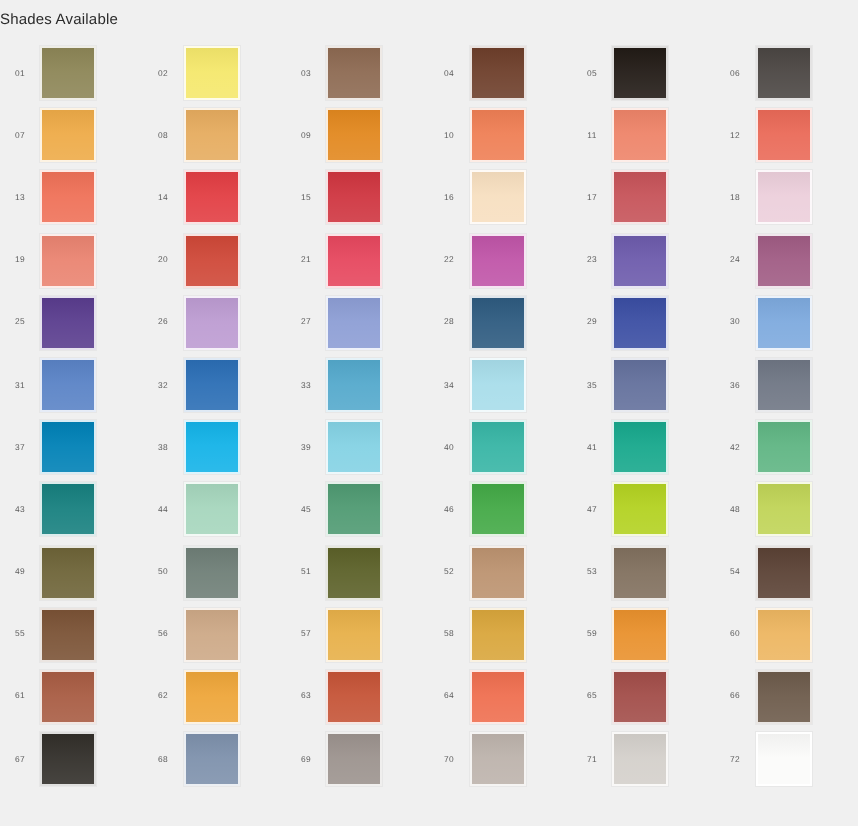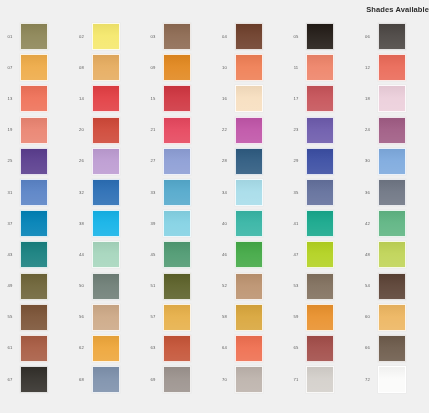--- a/index.html
+++ b/index.html
@@ -16,23 +16,23 @@
   }
   #page {
     width: 429px;
     height: 413px;
     position: relative;
     background: #f0f0f0;
     box-sizing: border-box;
   }
   #title {
     width: 100%;
-    text-align: right;
+    text-align: left;
     font-size: 7.5px;
-    font-weight: bold;
+    font-weight: normal;
     color: #2b2b2b;
     letter-spacing: 0.1px;
     padding-top: 5px;
     line-height: 10px;
     font-family: "Liberation Sans", sans-serif;
   }
   #grid {
     position: absolute;
     top: 21px;
     left: 0;

